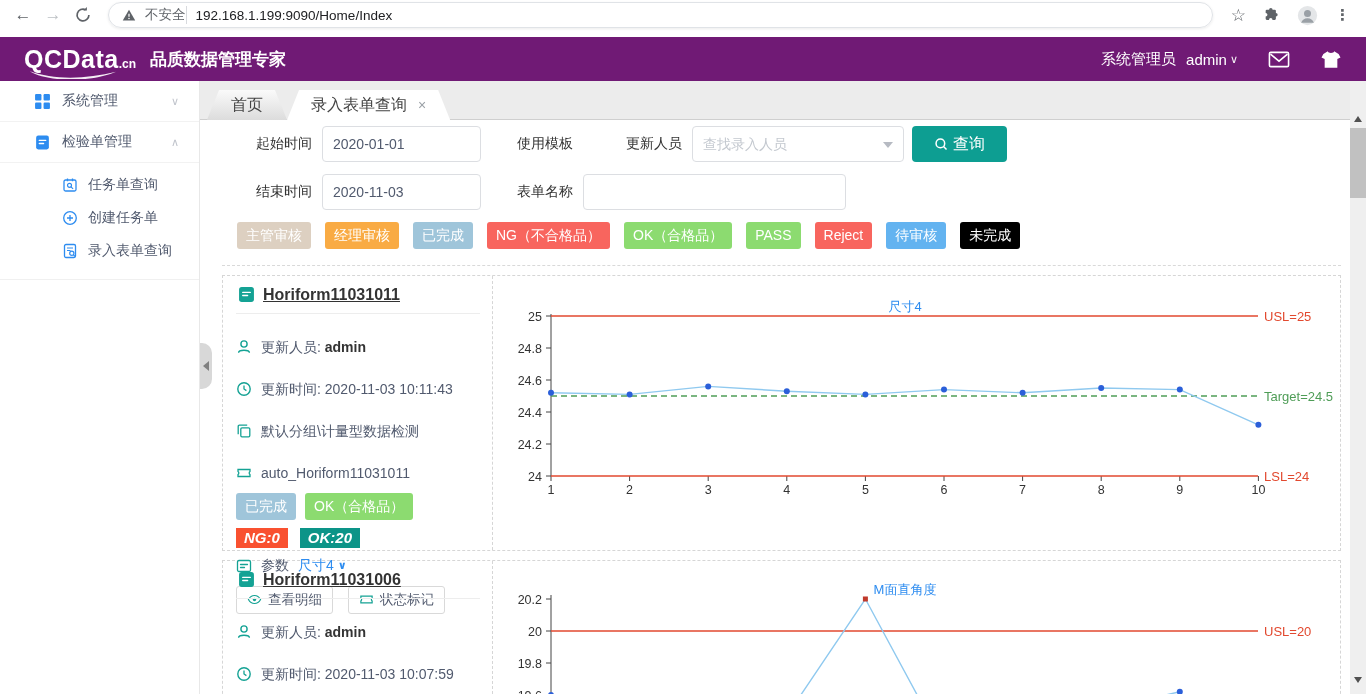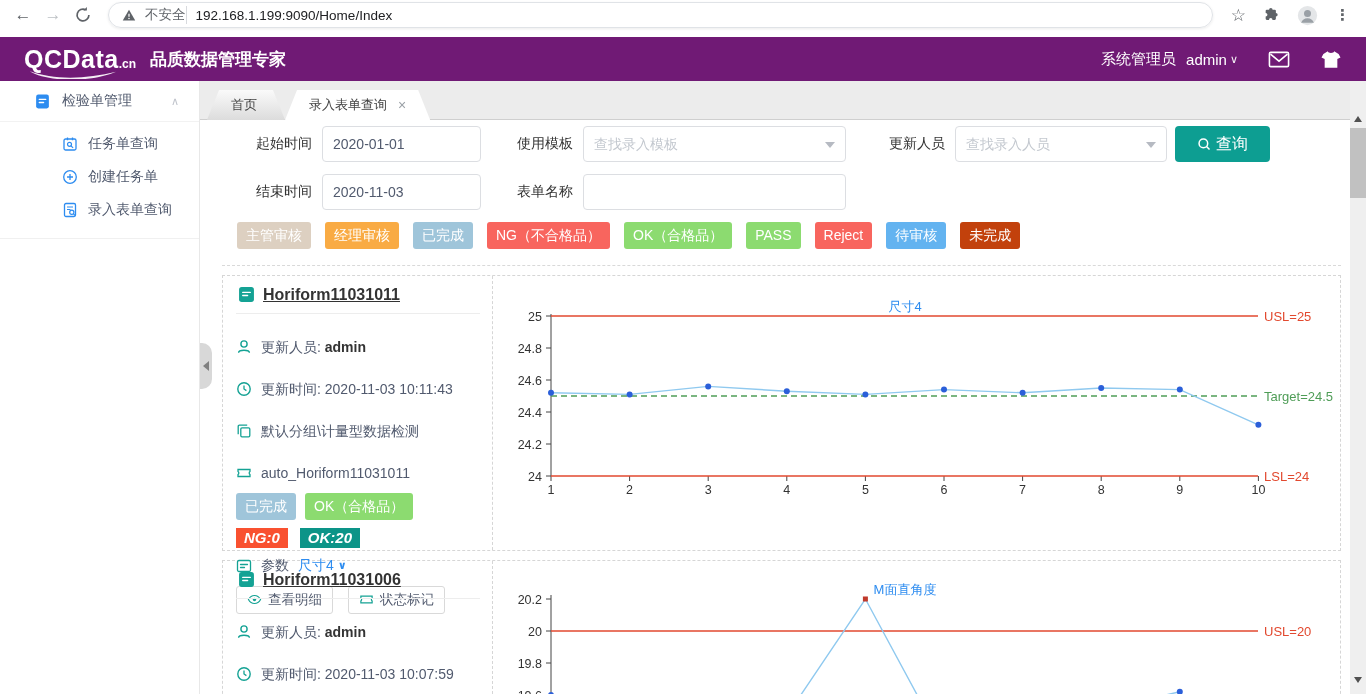--- a/index.html
+++ b/index.html
@@ -51,21 +51,21 @@
   .side-subitem{height:33px;display:flex;align-items:center;padding-left:62px;color:#515a6e;cursor:pointer}
   .side-subitem .icon{width:16px;height:16px;margin-right:10px}
 
   .content{flex:1;min-width:0;position:relative;display:flex;flex-direction:column}
   .collapse-handle{position:absolute;left:0;top:262px;width:12px;height:46px;background:#d8d8d8;
     border-radius:0 10px 10px 0;display:flex;align-items:center;justify-content:center;z-index:6;cursor:pointer}
   .collapse-arrow{width:0;height:0;border:5px solid transparent;border-right:6px solid #808080;margin-right:5px}
 
   .tab-strip{height:39px;background:#ececec;border-bottom:1px solid #cfcfcf;display:flex;align-items:flex-end;padding-left:7px}
   .tab{height:30px;margin-bottom:-1px;padding:0 24px;min-width:78px;display:flex;align-items:center;
-    font-size:13px;color:#444;background:linear-gradient(#fafafa,#dcdcdc);
+    font-size:16px;color:#444;background:linear-gradient(#fafafa,#dcdcdc);
     clip-path:polygon(12px 0,calc(100% - 12px) 0,100% 100%,0 100%);filter:drop-shadow(0 0 1px #9c9c9c);cursor:pointer}
   .tab.active{background:#fff;z-index:3}
   .tab-close{margin-left:11px;color:#9aa0a6;font-size:14px;line-height:1;cursor:pointer}
   .tab-close::before{content:"\00d7"}
 
   .content-body{flex:1;background:#fff;padding:6px 9px 0 22px;overflow:hidden}
 
   
   .filter-panel{border-bottom:1px dashed #d9d9d9;padding-bottom:16px}
   .frow{display:flex;align-items:center;margin-bottom:12px}
@@ -183,20 +183,32 @@
         </svg>
     </span>
   </div>
 </div>
 
 <div class="main-row">
 
   <div class="sidebar">
     <div class="side-item">
       <span class="icon">
+        <svg viewBox="0 0 16 16" fill="#2d8cf0">
+            <rect x="1" y="1" width="6" height="6" rx="1"></rect>
+            <rect x="9" y="1" width="6" height="6" rx="1"></rect>
+            <rect x="1" y="9" width="6" height="6" rx="1"></rect>
+            <rect x="9" y="9" width="6" height="6" rx="1"></rect>
+          </svg>
+      </span>
+      <span>系统管理</span>
+      <span class="side-chev chev-dn"></span>
+    </div>
+    <div class="side-item">
+      <span class="icon">
         <svg viewBox="0 0 16 16">
             <rect x="2" y="1.5" width="12" height="13" rx="2" fill="#2d8cf0"></rect>
             <path d="M5 6h6M5 9h4" stroke="#fff" stroke-width="1.3" stroke-linecap="round"></path>
           </svg>
       </span>
       <span>检验单管理</span>
       <span class="side-chev chev-up"></span>
     </div>
     <div class="side-sub">
       <div class="side-subitem">
@@ -251,24 +263,20 @@
     <div class="content-body">
 
       <div class="filter-panel">
         <div class="frow">
           <div class="fgroup">
             <span class="flabel">起始时间</span>
             <input class="finput w-date" value="2020-01-01" style="">
           </div>
           <div class="fgroup gap2">
             <span class="flabel">使用模板</span>
-            <span class="fselect">
-              <input class="finput w-wide" readonly="" placeholder="查找录入模板" style="">
-              <span class="sel-arrow"></span>
-            </span>
           </div>
           <div class="fgroup gap9">
             <span class="flabel">更新人员</span>
             <span class="fselect">
               <input class="finput w-user" readonly="" placeholder="查找录入人员" style="">
               <span class="sel-arrow"></span>
             </span>
           </div>
           <button class="search-btn" style="background: rgb(13, 158, 146);">
             <span class="icon">
@@ -292,21 +300,21 @@
         </div>
         <div class="badge-row">
           <span class="badge" style="background: rgb(221, 208, 193);">主管审核</span>
           <span class="badge" style="background: rgb(249, 171, 68);">经理审核</span>
           <span class="badge" style="background: rgb(159, 197, 218);">已完成</span>
           <span class="badge" style="background: rgb(248, 101, 94);">NG（不合格品）</span>
           <span class="badge" style="background: rgb(140, 219, 112);">OK（合格品）</span>
           <span class="badge" style="background: rgb(140, 219, 112);">PASS</span>
           <span class="badge" style="background: rgb(248, 101, 94);">Reject</span>
           <span class="badge" style="background: rgb(99, 179, 240);">待审核</span>
-          <span class="badge" style="background: #c2410c;">未完成</span>
+          <span class="badge" style="background: #000000;">未完成</span>
         </div>
       </div>
 
       <div class="card card1">
         <div class="info-col">
           <div class="card-title">
             <span class="icon">
               <svg viewBox="0 0 16 16">
                   <rect x="1" y="1" width="14" height="14" rx="2.5" fill="#14a294"></rect>
                   <path d="M4.5 6h7M4.5 9h4.5" stroke="#fff" stroke-width="1.4" stroke-linecap="round"></path>

